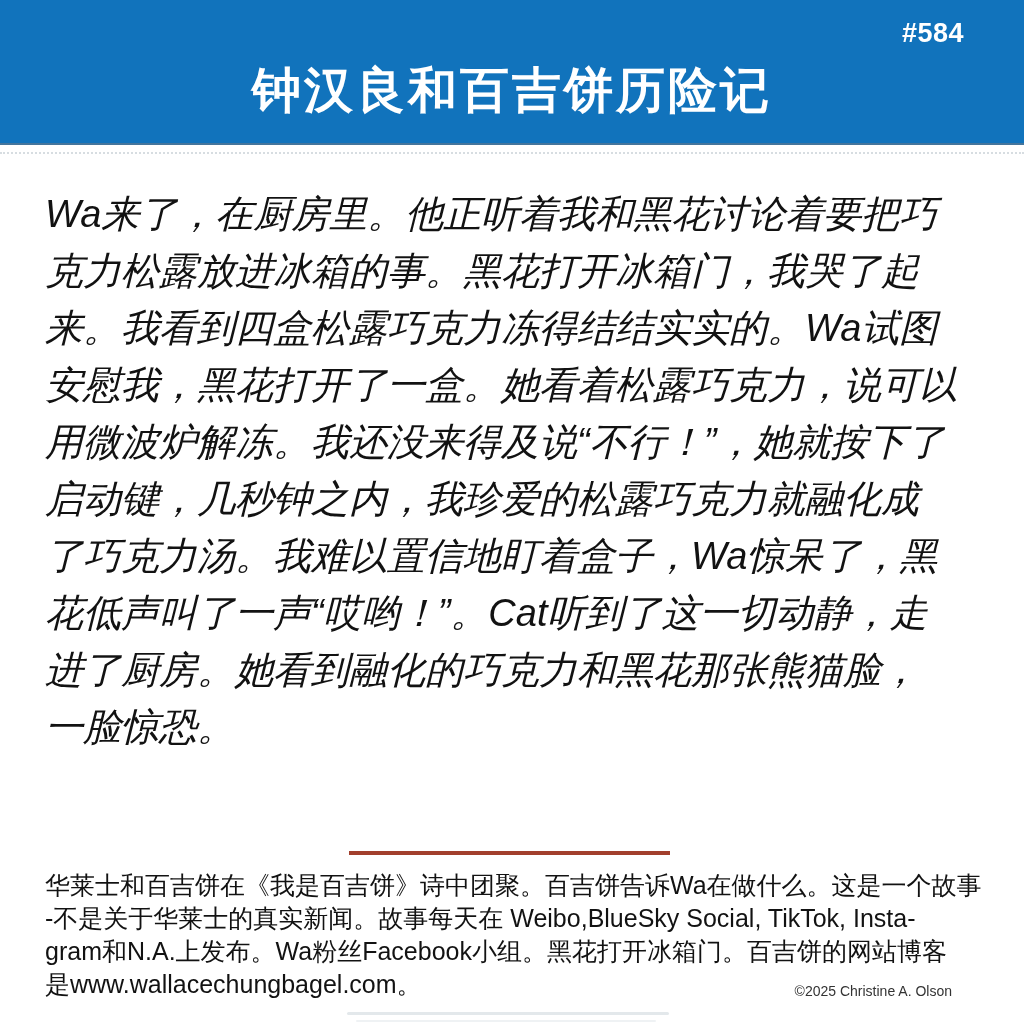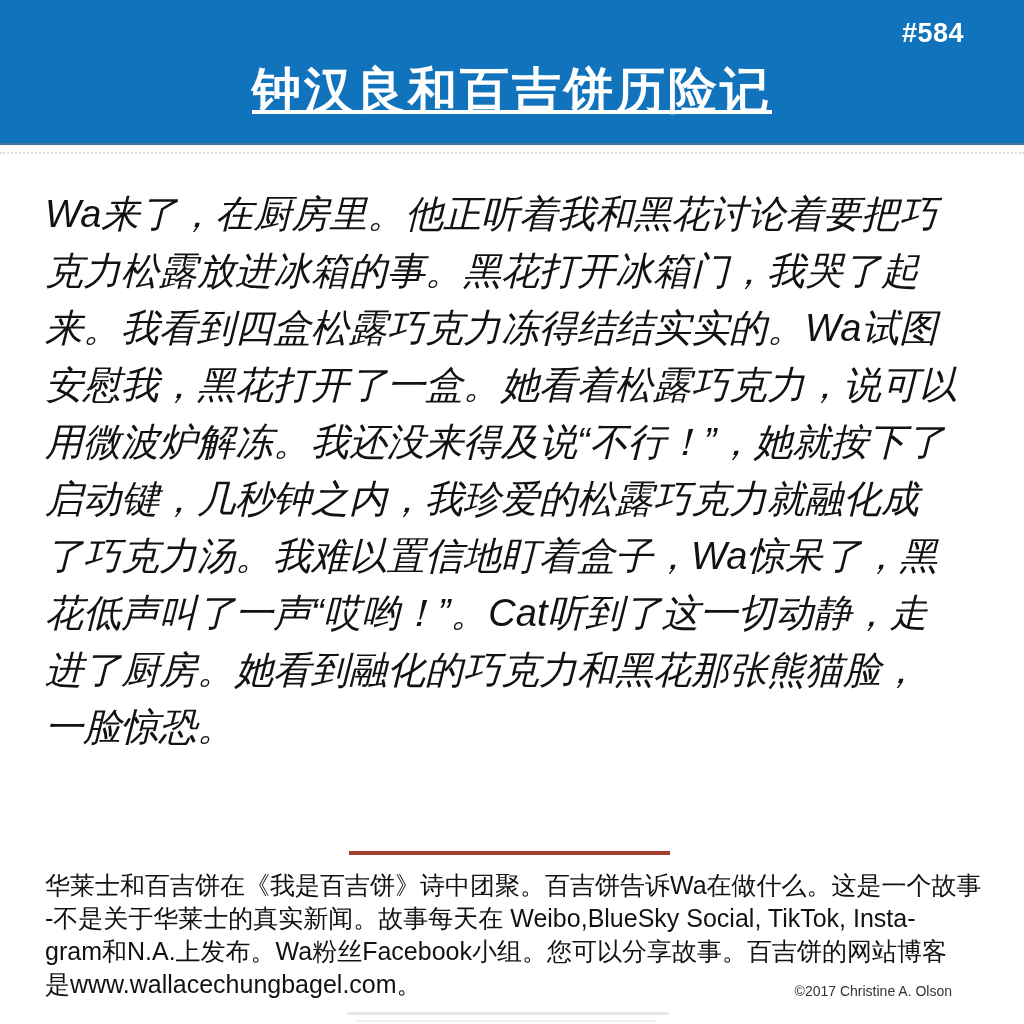--- a/index.html
+++ b/index.html
@@ -37,21 +37,20 @@
     position: absolute;
     top: 58px;
     left: 0;
     width: 100%;
     text-align: center;
     color: #ffffff;
     font-size: 49px;
     font-weight: bold;
     letter-spacing: 3px;
     white-space: nowrap;
-    text-decoration: underline;
   }
 
   .perforation {
     position: absolute;
     top: 152px;
     left: 0;
     width: 1024px;
     border-top: 2px dotted #d7dde1;
   }
 
@@ -135,21 +134,21 @@
 启动键，几秒钟之内，我珍爱的松露巧克力就融化成
 了巧克力汤。我难以置信地盯着盒子，Wa惊呆了，黑
 花低声叫了一声“哎哟！”。Cat听到了这一切动静，走
 进了厨房。她看到融化的巧克力和黑花那张熊猫脸，
 一脸惊恐。</div>
 
   <div class="red-divider"></div>
 
   <div class="footer-text">华莱士和百吉饼在《我是百吉饼》诗中团聚。百吉饼告诉Wa在做什么。这是一个故事
 -不是关于华莱士的真实新闻。故事每天在 Weibo,BlueSky Social, TikTok, Insta-
-gram和N.A.上发布。Wa粉丝Facebook小组。您可以分享故事。百吉饼的网站博客
+gram和N.A.上发布。Wa粉丝Facebook小组。黑花打开冰箱门。百吉饼的网站博客
 是www.wallacechungbagel.com。</div>
 
-  <div class="copyright">©2017 Christine A. Olson</div>
+  <div class="copyright">©2025 Christine A. Olson</div>
 
   <div class="bottom-line-1"></div>
   <div class="bottom-line-2"></div>
 
 </div>
 
 </body></html>

